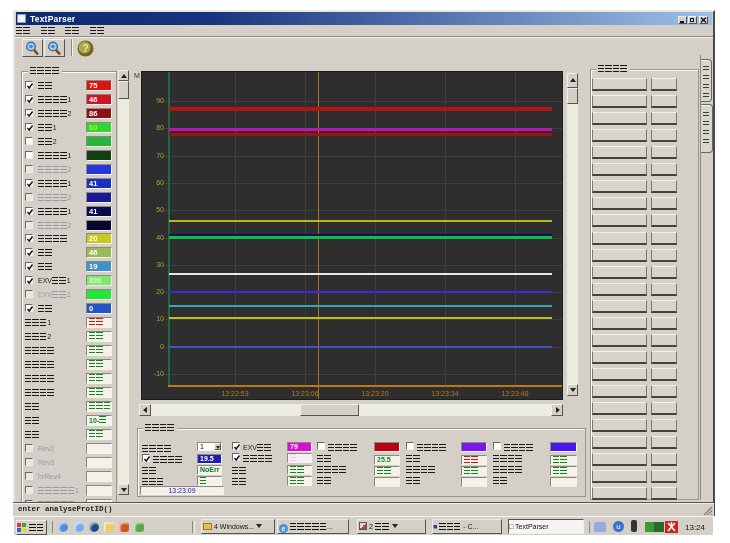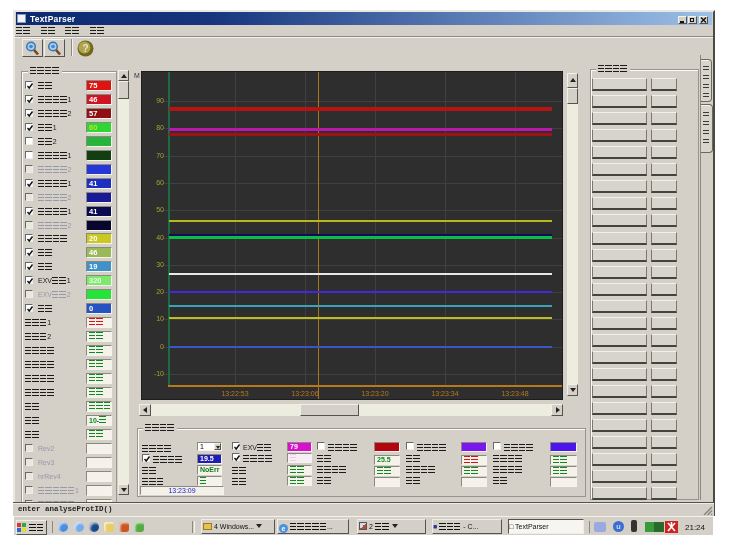--- a/index.html
+++ b/index.html
@@ -86,21 +86,21 @@
       </svg>
     </div>
     <div class="a lbl" style="left:38px;top:95.95px;color:#1a1a1a"><span class="z"></span><span class="z"></span><span class="z"></span><span class="z"></span>1</div>
     <div class="vbox" style="top:93.95px;background:#cf1426;color:#fff">46</div>
     <div class="cb" style="left:25px;top:108.9px;">
       <svg width="8" height="8">
         <path d="M1.5 4 L3.2 6 L6.5 1.5" stroke="#111" stroke-width="1.4" fill="none"></path>
       </svg>
     </div>
     <div class="a lbl" style="left:38px;top:109.9px;color:#1a1a1a"><span class="z"></span><span class="z"></span><span class="z"></span><span class="z"></span>2</div>
-    <div class="vbox" style="top:107.9px;background:#8f0f14;color:#fff">57</div>
+    <div class="vbox" style="top:107.9px;background:#8f0f14;color:#fff">86</div>
     <div class="cb" style="left:25px;top:122.85px;">
       <svg width="8" height="8">
         <path d="M1.5 4 L3.2 6 L6.5 1.5" stroke="#111" stroke-width="1.4" fill="none"></path>
       </svg>
     </div>
     <div class="a lbl" style="left:38px;top:123.85px;color:#1a1a1a"><span class="z"></span><span class="z"></span>1</div>
     <div class="vbox" style="top:121.85px;background:#2ed830;color:#b8e23c">60</div>
     <div class="cb" style="left:25px;top:136.8px;"></div>
     <div class="a lbl" style="left:38px;top:137.8px;color:#1a1a1a"><span class="z"></span><span class="z"></span>2</div>
     <div class="vbox" style="top:135.8px;background:#28b33c;color:"></div>
@@ -445,14 +445,14 @@
     <div class="a" style="left:575px;top:4px;width:1px;height:12px;background:#8c8a84"></div>
     <div class="a" style="left:580px;top:5px;width:12px;height:10px;background:#9aa8e0;border-radius:2px"></div>
     <div class="a" style="left:599px;top:4px;width:11px;height:11px;border-radius:6px;background:#3a6ed0;color:#fff;font-size:8px;text-align:center;line-height:11px">u</div>
     <div class="a" style="left:617px;top:3px;width:6px;height:12px;background:#333;border-radius:2px"></div>
     <div class="a" style="left:631px;top:5px;width:10px;height:10px;background:#3a9a3a"></div>
     <div class="a" style="left:640px;top:5px;width:10px;height:10px;background:#2a6a2a"></div>
     <div class="a" style="left:651px;top:4px;width:13px;height:12px;background:#cc2222"></div>
     <svg class="a" style="left:651px;top:4px" width="13" height="12">
       <path d="M3 2 L10 10 M10 2 L3 10 M6.5 1 L6.5 5" stroke="#fff" stroke-width="1.6" fill="none"></path>
     </svg>
-    <div class="a" style="left:671px;top:6px;font-size:8px;color:#111">21:24</div>
+    <div class="a" style="left:671px;top:6px;font-size:8px;color:#111">13:24</div>
   </div>
 
 </body></html>

